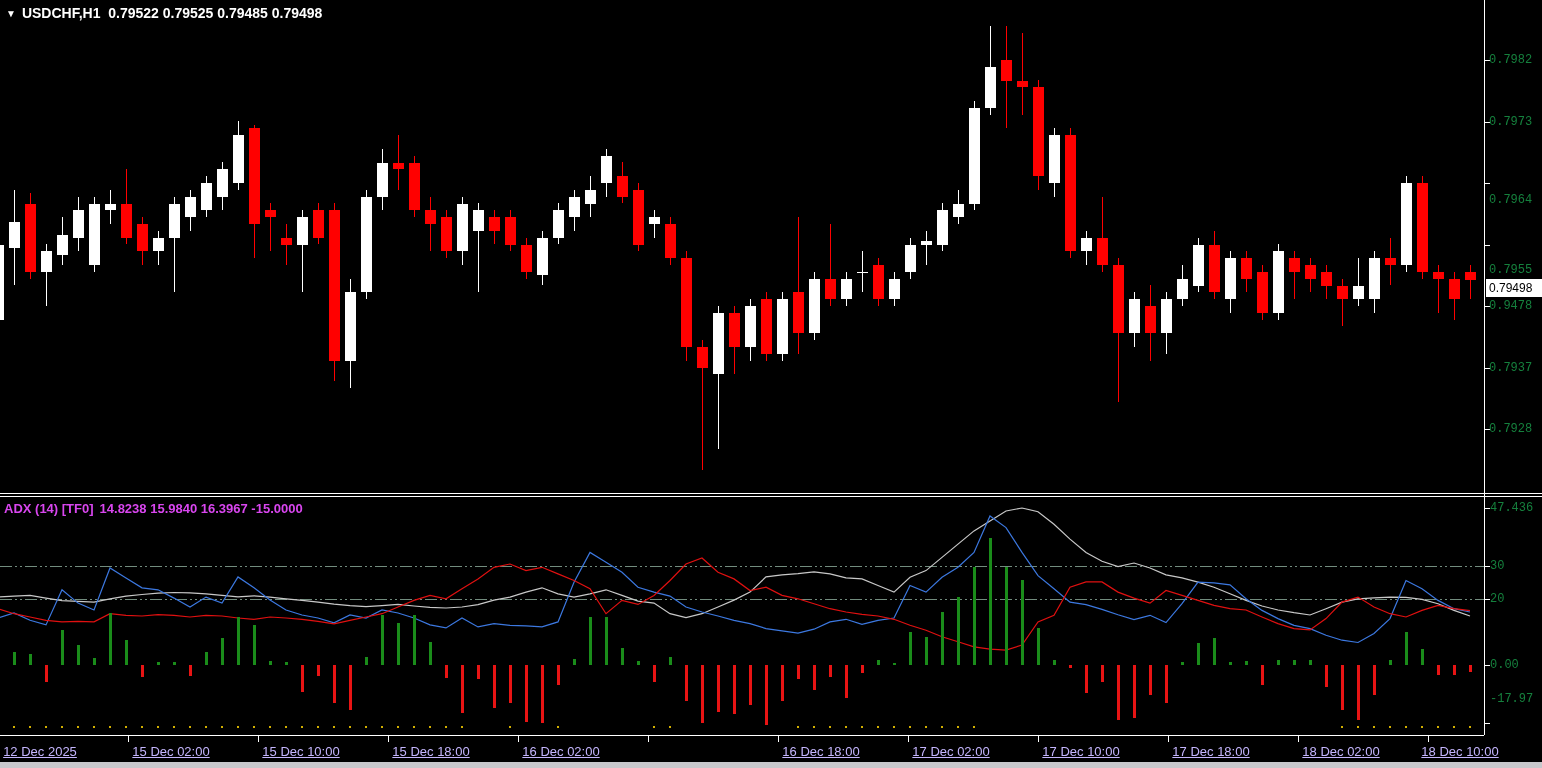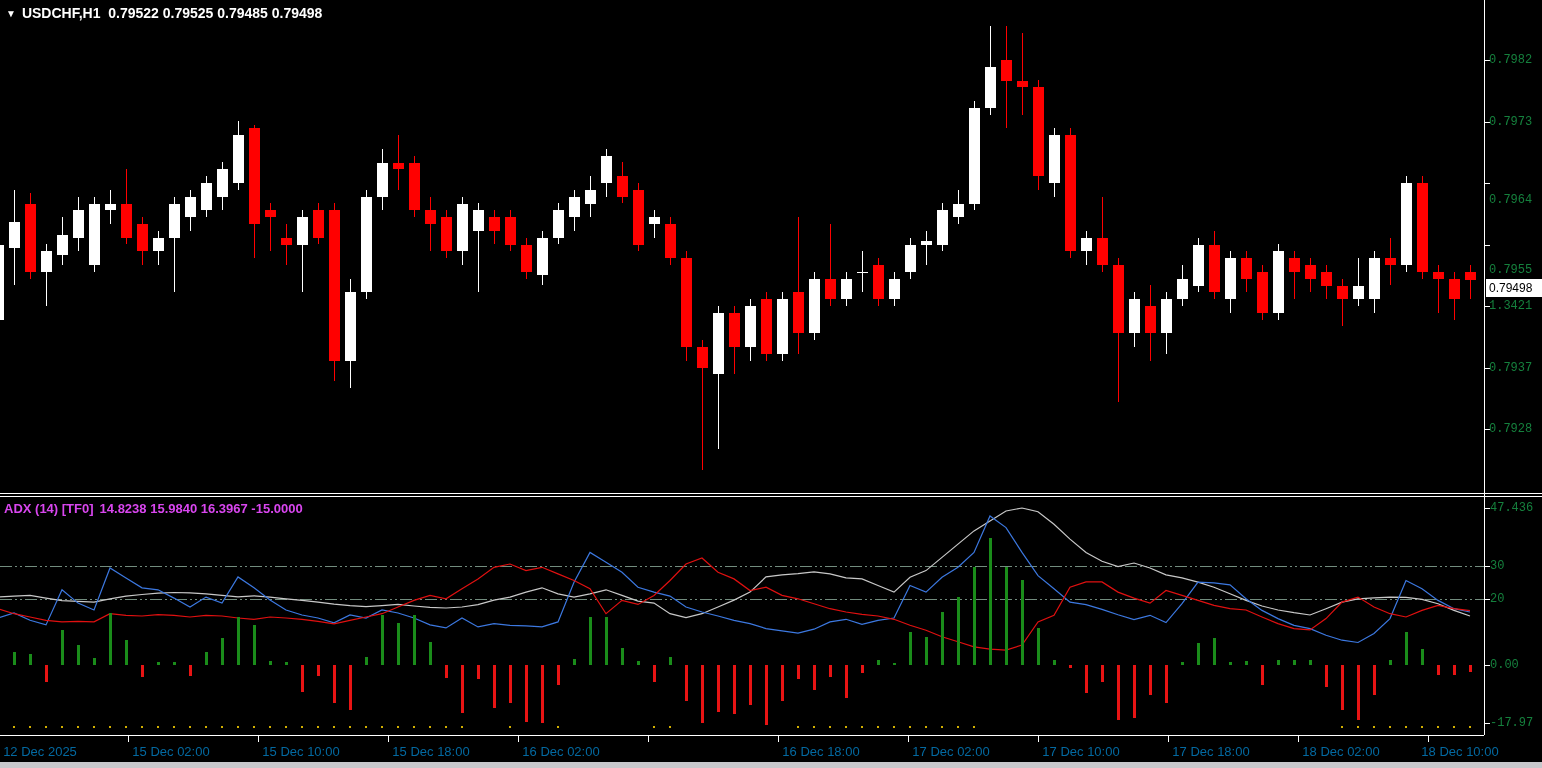--- a/index.html
+++ b/index.html
@@ -6,22 +6,22 @@
   .screen{position:relative;width:1542px;height:768px;background:#000;overflow:hidden;
           font-family:"Liberation Sans",sans-serif;}
   #chart-svg{position:absolute;left:0;top:0;z-index:1;}
   .symbol-header{position:absolute;left:6px;top:5px;z-index:4;color:#fff;font-size:14px;
                  font-weight:bold;white-space:nowrap;}
   .symbol-header .tri{display:inline-block;margin-right:6px;font-size:10px;vertical-align:1px;color:#fff;}
   .panel-header{position:absolute;left:4px;top:501px;z-index:4;color:#d946ef;font-size:13px;
                 font-weight:600;white-space:nowrap;}
   .panel-header span{margin-right:6px;}
   .axis-label{position:absolute;color:#15803d;font-size:12px;line-height:12px;white-space:nowrap;z-index:3;font-family:Liberation Mono, monospace;}
-  .time-label{position:absolute;color:#0369a1;font-size:13px;line-height:13px;white-space:nowrap;
-              transform:translateX(-50%);z-index:3;}
+  .time-label{position:absolute;color:#c4b5fd;font-size:13px;line-height:13px;white-space:nowrap;
+              transform:translateX(-50%);z-index:3;text-decoration:underline;}
   .current-price-box{position:absolute;left:1486px;top:279px;width:56px;height:18px;background:#fff;
                      color:#000;font-size:12px;line-height:18px;padding-left:3px;overflow:hidden;z-index:5;}
   .bottom-strip{position:absolute;left:0;top:762px;width:1542px;height:6px;background:#c8c8cc;z-index:2;}
   #price-axis,#adx-axis,#time-axis{position:absolute;left:0;top:0;width:0;height:0;}
 </style>
 </head>
 <body>
 
 <div class="screen">
 
@@ -400,30 +400,30 @@
 
   <div class="panel-header">
     <span>ADX (14) [TF0]</span><span>14.8238 15.9840 16.3967 -15.0000</span>
   </div>
 
   <div id="price-axis">
       <div class="axis-label" style="left: 1489px; top: 54px;">0.7982</div>
       <div class="axis-label" style="left: 1489px; top: 115.5px; text-align: right;">0.7973</div>
       <div class="axis-label" style="left: 1489px; top: 181px; margin-top: 13px;">0.7964</div>
       <div class="axis-label" style="left: 1489px; top: 238.5px; margin-top: 25px;">0.7955</div>
-      <div class="axis-label" style="left: 1489px; top: 300px;">1.3421</div>
+      <div class="axis-label" style="left: 1489px; top: 300px;">0.9478</div>
       <div class="axis-label" style="left: 1489px; top: 361.5px;">0.7937</div>
       <div class="axis-label" style="left: 1489px; top: 423px;">0.7928</div>
     </div>
   <div id="adx-axis">
       <div class="axis-label" style="left: 1490px; top: 502px;">47.436</div>
       <div class="axis-label" style="left: 1490px; top: 560px;">30</div>
       <div class="axis-label" style="left: 1490px; top: 593px; text-align: right;">20</div>
       <div class="axis-label" style="left: 1490px; top: 659px;">0.00</div>
-      <div class="axis-label" style="left: 1490px; top: 717px;">-17.97</div>
+      <div class="axis-label" style="left: 1490px; top: 693px;">-17.97</div>
     </div>
   <div id="time-axis">
       <div class="time-label" style="left: 40px; top: 745px;">12 Dec 2025</div>
       <div class="time-label" style="left: 171px; top: 745px;">15 Dec 02:00</div>
       <div class="time-label" style="left: 301px; top: 745px;">15 Dec 10:00</div>
       <div class="time-label" style="left: 431px; top: 745px;">15 Dec 18:00</div>
       <div class="time-label" style="left: 561px; top: 745px;">16 Dec 02:00</div>
       <div class="time-label" style="left: 691px; top: 779px; margin-top: 48px;">16 Dec 10:00</div>
       <div class="time-label" style="left: 821px; top: 745px;">16 Dec 18:00</div>
       <div class="time-label" style="left: 951px; top: 745px;">17 Dec 02:00</div>

